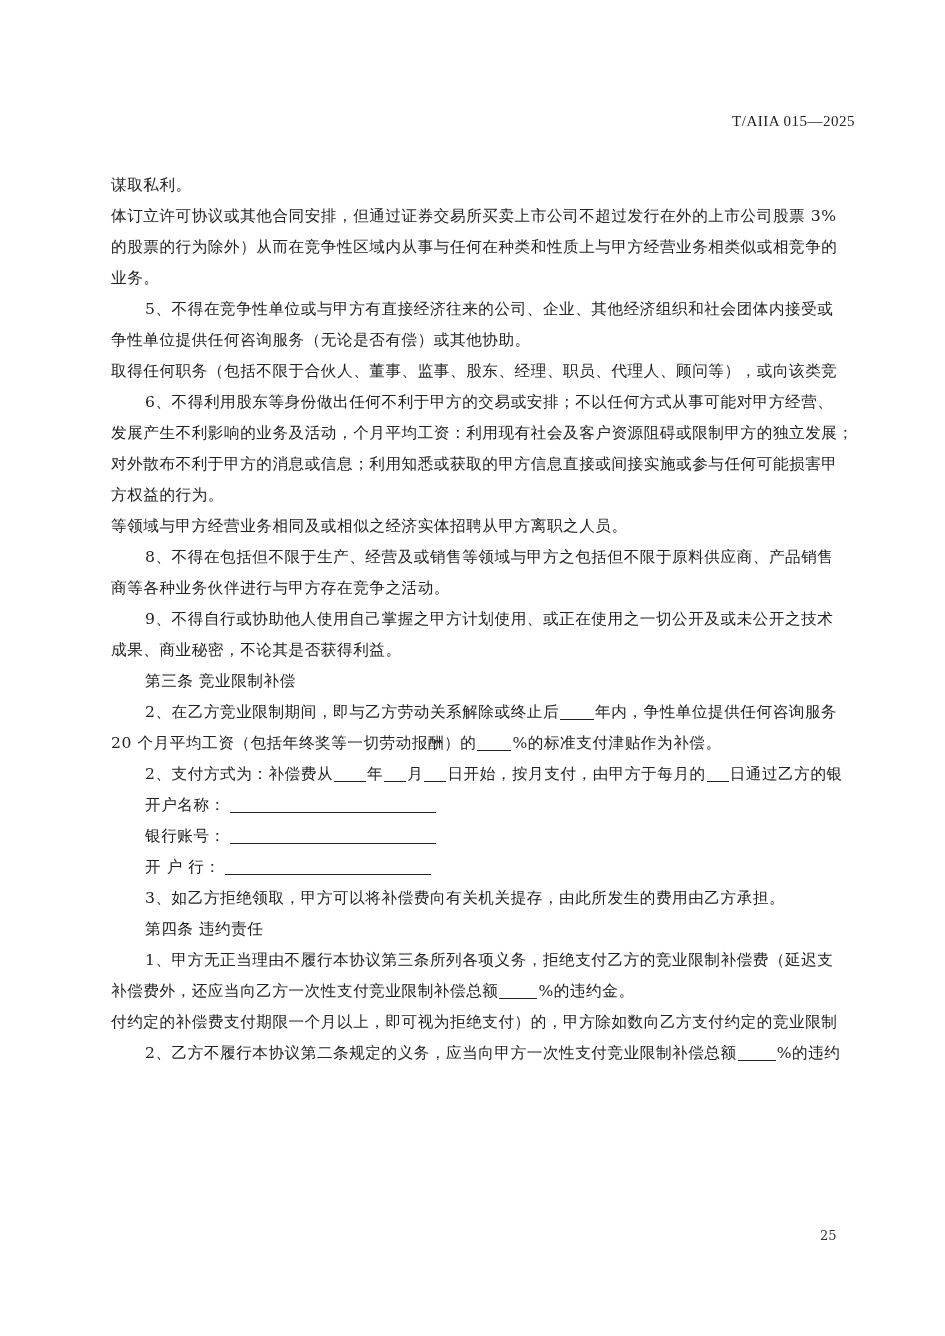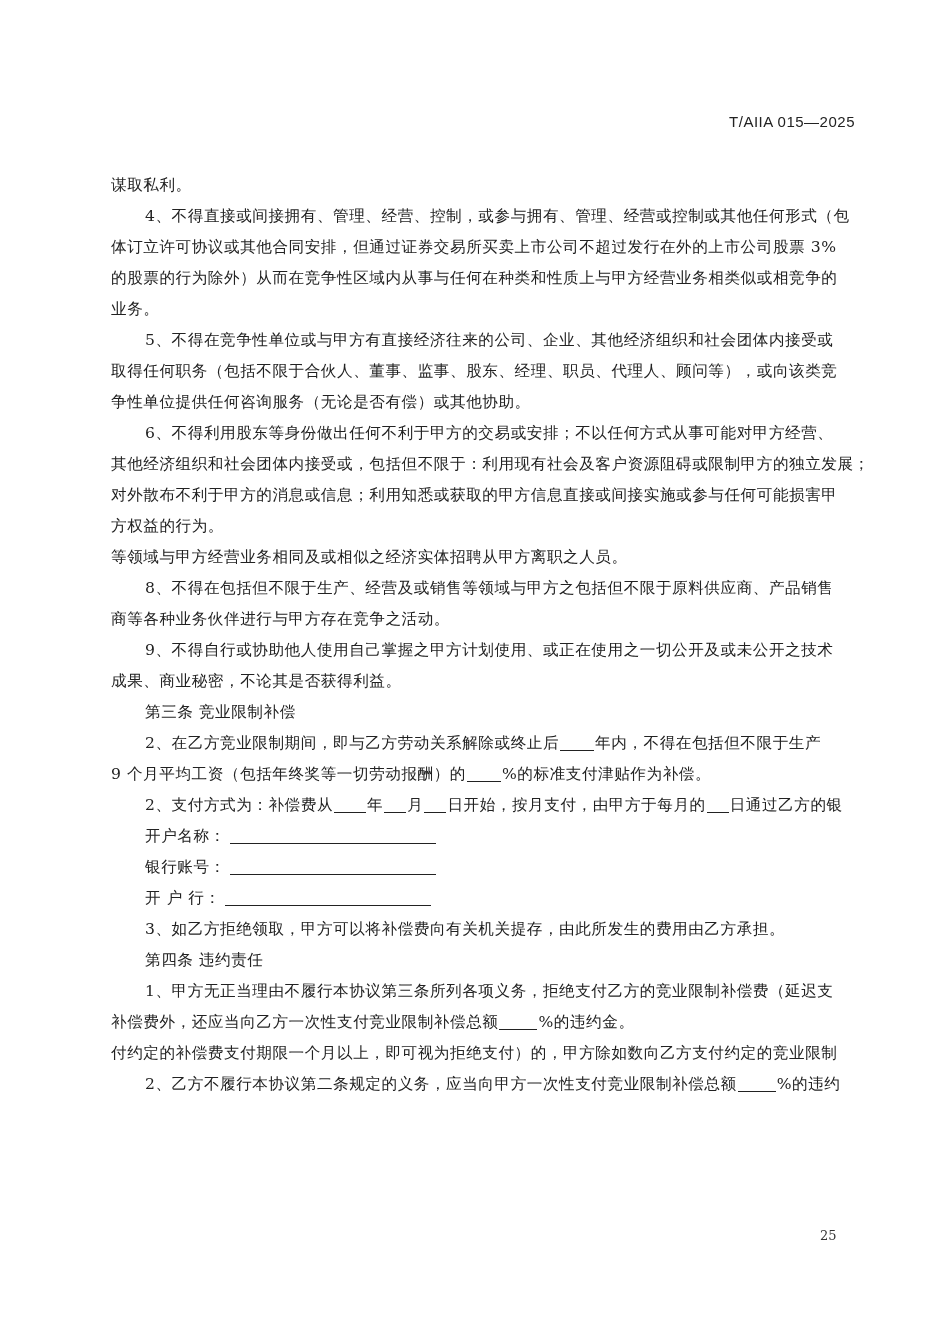--- a/index.html
+++ b/index.html
@@ -1,64 +1,63 @@
 <!DOCTYPE html>
 <html><head>
 <meta charset="utf-8">
 <style>
   html, body { margin: 0; padding: 0; background: #ffffff; }
   body { width: 945px; height: 1336px; position: relative; overflow: hidden;
          font-family: "DejaVu Serif", "Liberation Serif", serif; color: #222; }
-  .header { position: absolute; top: 113px; right: 90px; font-family: Liberation Sans, sans-serif;
+  .header { position: absolute; top: 113px; right: 90px; font-family: Liberation Serif, serif;
             font-size: 15px; color: #222; letter-spacing: 0.5px; }
   .page { position: absolute; top: 170px; left: 111px; width: 744px; }
   .line { font-size: 15.6px; line-height: 31px; height: 31px; white-space: nowrap; letter-spacing: 0.55px; }
   .indent { padding-left: 34px; }
   .blank { display: inline-block; border-bottom: 1.5px solid #222; height: 17px; vertical-align: -3px; margin: 0 1px; }
   .field-blank { display: inline-block; border-bottom: 1.5px solid #222; width: 206px; height: 17px; vertical-align: -3px; margin-left: 4px; }
   .pagenum { position: absolute; top: 1228px; left: 820px; font-size: 13px; color: #333; }
 </style>
 </head>
 <body>
 
 <div class="header">T/AIIA 015—2025</div>
 
 <div class="page">
 
   <div class="line">谋取私利。</div>
 
-  <div class="line indent">4、不得直接或间接拥有、管理、经营、控制，或参与拥有、管理、经营或控制或其他任何形式（包</div>
   <div class="line">体订立许可协议或其他合同安排，但通过证券交易所买卖上市公司不超过发行在外的上市公司股票 3%</div>
   <div class="line">的股票的行为除外）从而在竞争性区域内从事与任何在种类和性质上与甲方经营业务相类似或相竞争的</div>
   <div class="line">业务。</div>
 
   <div class="line indent">5、不得在竞争性单位或与甲方有直接经济往来的公司、企业、其他经济组织和社会团体内接受或</div>
+  <div class="line">争性单位提供任何咨询服务（无论是否有偿）或其他协助。</div>
   <div class="line">取得任何职务（包括不限于合伙人、董事、监事、股东、经理、职员、代理人、顾问等），或向该类竞</div>
-  <div class="line">争性单位提供任何咨询服务（无论是否有偿）或其他协助。</div>
 
   <div class="line indent">6、不得利用股东等身份做出任何不利于甲方的交易或安排；不以任何方式从事可能对甲方经营、</div>
-  <div class="line">其他经济组织和社会团体内接受或，包括但不限于：利用现有社会及客户资源阻碍或限制甲方的独立发展；</div>
+  <div class="line">发展产生不利影响的业务及活动，个月平均工资：利用现有社会及客户资源阻碍或限制甲方的独立发展；</div>
   <div class="line">对外散布不利于甲方的消息或信息；利用知悉或获取的甲方信息直接或间接实施或参与任何可能损害甲</div>
   <div class="line">方权益的行为。</div>
 
   <div class="line">等领域与甲方经营业务相同及或相似之经济实体招聘从甲方离职之人员。</div>
 
   <div class="line indent">8、不得在包括但不限于生产、经营及或销售等领域与甲方之包括但不限于原料供应商、产品销售</div>
   <div class="line">商等各种业务伙伴进行与甲方存在竞争之活动。</div>
 
   <div class="line indent">9、不得自行或协助他人使用自己掌握之甲方计划使用、或正在使用之一切公开及或未公开之技术</div>
   <div class="line">成果、商业秘密，不论其是否获得利益。</div>
 
   <div class="line indent">第三条 竞业限制补偿</div>
 
   <div class="line indent">
-    <span>2、在乙方竞业限制期间，即与乙方劳动关系解除或终止后</span><span class="blank" style="width:34px"></span><span>年内，不得在包括但不限于生产</span>
+    <span>2、在乙方竞业限制期间，即与乙方劳动关系解除或终止后</span><span class="blank" style="width:34px"></span><span>年内，争性单位提供任何咨询服务</span>
   </div>
   <div class="line">
-    <span>9 个月平均工资（包括年终奖等一切劳动报酬）的</span><span class="blank" style="width:34px"></span><span>%的标准支付津贴作为补偿。</span>
+    <span>20 个月平均工资（包括年终奖等一切劳动报酬）的</span><span class="blank" style="width:34px"></span><span>%的标准支付津贴作为补偿。</span>
   </div>
 
   <div class="line indent">
     <span>2、支付方式为：补偿费从</span><span class="blank" style="width:32px"></span><span>年</span><span class="blank" style="width:22px"></span><span>月</span><span class="blank" style="width:22px"></span><span>日开始，按月支付，由甲方于每月的</span><span class="blank" style="width:22px"></span><span>日通过乙方的银</span>
   </div>
 
   <div class="line indent">
     <span>开户名称：</span><span class="field-blank"></span>
   </div>
   <div class="line indent">

